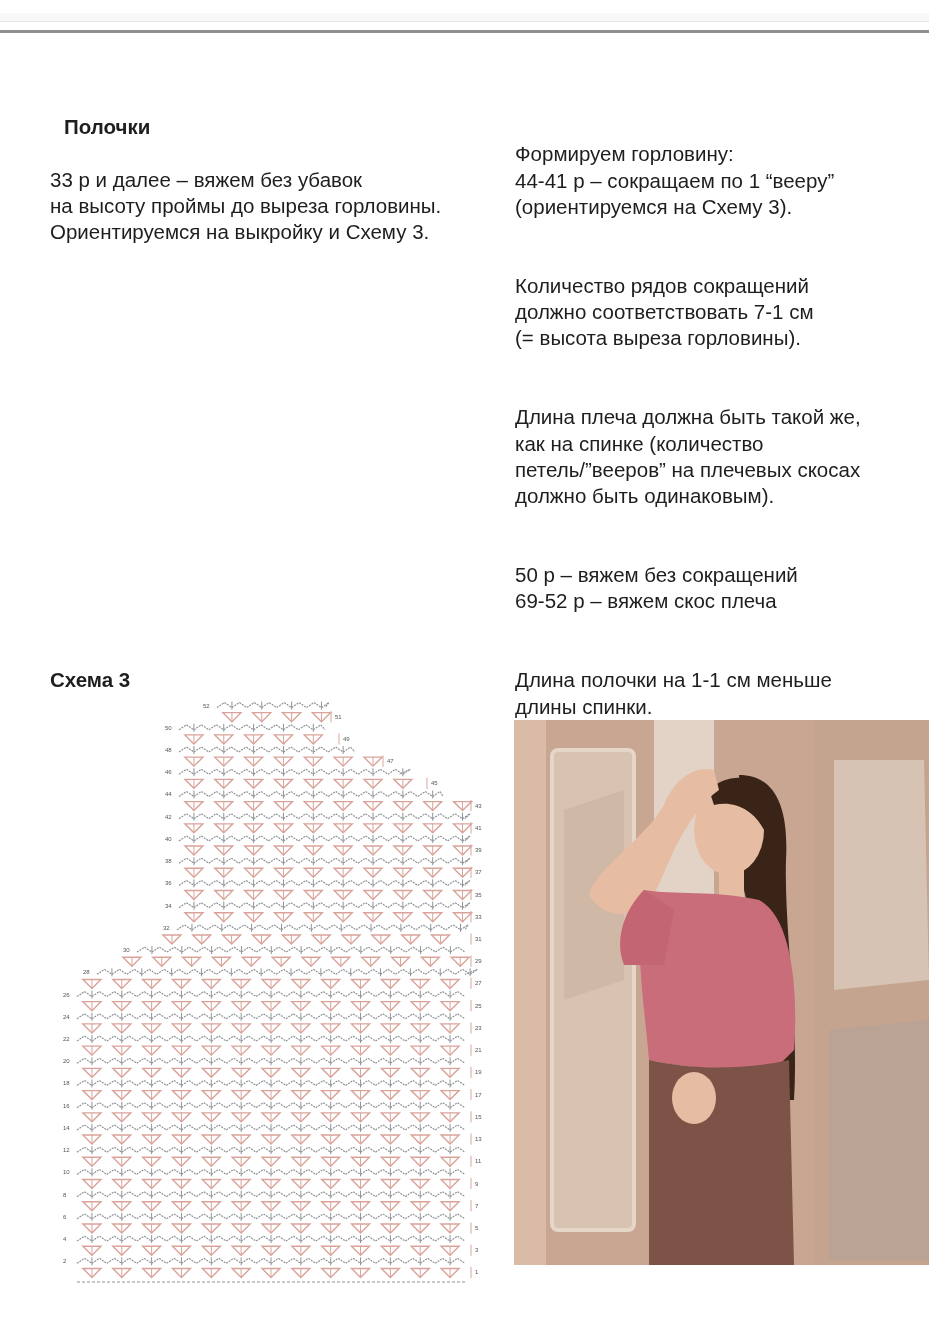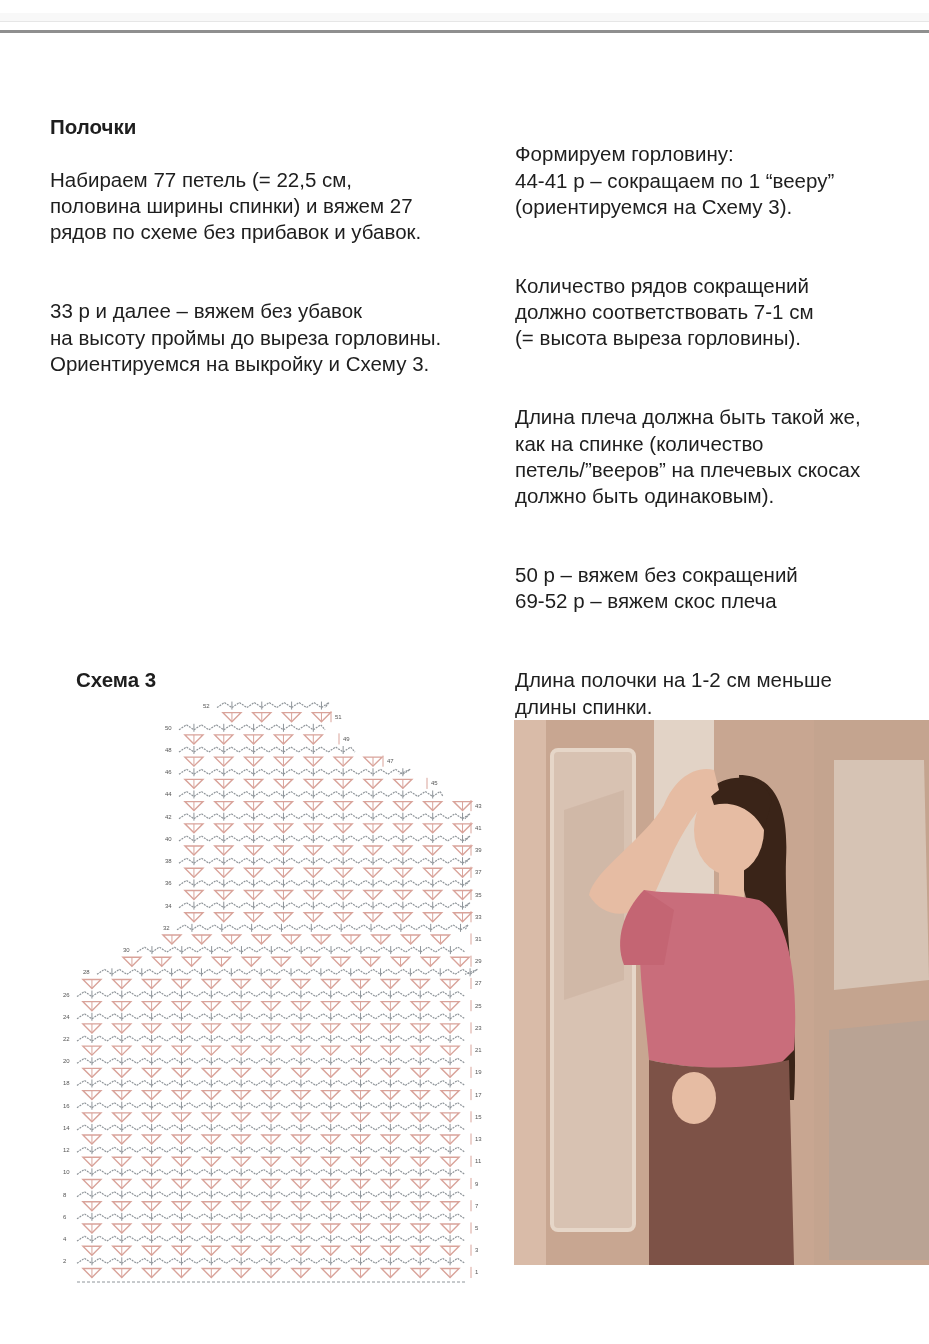--- a/index.html
+++ b/index.html
@@ -5,56 +5,53 @@
   html, body { margin: 0; padding: 0; background: #ffffff; }
   body { width: 929px; height: 1344px; position: relative; overflow: hidden;
          font-family: "Liberation Sans", sans-serif; color: #1e1e1e; }
   .topbar { position: absolute; left: 0; top: 13px; width: 929px; height: 8px; background: #f8f8f8; border-bottom: 1px solid #e6e6e6; }
   .rule { position: absolute; left: 0; top: 30px; width: 929px; height: 3px; background: #8f8f8f; }
   .col { position: absolute; font-size: 20.5px; line-height: 26.3px; white-space: pre-line; }
   .col p { margin: 0 0 26.3px 0; }
   .col p:last-child { margin-bottom: 8px; }
   #left-col { left: 50px; top: 88px; width: 450px; }
   #right-col { left: 515px; top: 115px; width: 410px; }
-  .heading { font-weight: bold; display: block; }
-  .scheme-title { position: absolute; left: 50px; top: 668px; font-size: 20.5px; font-weight: bold; margin-left: 26px; }
+  .heading { font-weight: bold; display: block; margin-left: 14px; }
+  .scheme-title { position: absolute; left: 50px; top: 668px; font-size: 20.5px; font-weight: bold; }
   #chart { position: absolute; left: 55px; top: 688px; width: 430px; height: 600px; }
   #chart text { font-family: "Liberation Sans", sans-serif; font-size: 6px; fill: #555; }
   .photo { position: absolute; left: 514px; top: 720px; width: 415px; height: 545px; overflow: hidden; background: #c9a994; }
 </style>
 </head>
 <body>
 
 <div class="topbar"></div>
 <div class="rule"></div>
 
 <div class="col" id="left-col">
   <span class="heading">Полочки</span>
-  <p>Набираем 77 петель (= 22,5 см,
-половина ширины спинки) и вяжем 27
-рядов по схеме без прибавок и убавок.</p>
   <p>33 р и далее – вяжем без убавок
 на высоту проймы до выреза горловины.
 Ориентируемся на выкройку и Схему 3.</p>
 </div>
 
 <div class="col" id="right-col">
   <p>Формируем горловину:
 44-41 р – сокращаем по 1 “вееру”
 (ориентируемся на Схему 3).</p>
   <p>Количество рядов сокращений
 должно соответствовать 7-1 см
 (= высота выреза горловины).</p>
   <p>Длина плеча должна быть такой же,
 как на спинке (количество
 петель/”вееров” на плечевых скосах
 должно быть одинаковым).</p>
   <p>50 р – вяжем без сокращений
 69-52 р – вяжем скос плеча</p>
-  <p>Длина полочки на 1-2 см меньше
+  <p>Длина полочки на 1-1 см меньше
 длины спинки.</p>
 </div>
 
 <div class="scheme-title">Схема 3</div>
 
 <svg id="chart" viewBox="0 0 430 600" xmlns="http://www.w3.org/2000/svg">
     <line x1="22" y1="594" x2="410" y2="594" stroke="#8e9499" stroke-width="1" stroke-dasharray="3 2"></line>
     <path d="M27.92307692307692,580.4423076923077 L45.92307692307692,580.4423076923077 L36.92307692307692,589.4423076923077 Z" fill="none" stroke="#d9a39a" stroke-width="1.4"></path>
     <line x1="36.92307692307692" y1="580.4423076923077" x2="36.92307692307692" y2="589.4423076923077" stroke="#d9a39a" stroke-width="1"></line>
     <path d="M57.769230769230774,580.4423076923077 L75.76923076923077,580.4423076923077 L66.76923076923077,589.4423076923077 Z" fill="none" stroke="#d9a39a" stroke-width="1.4"></path>

